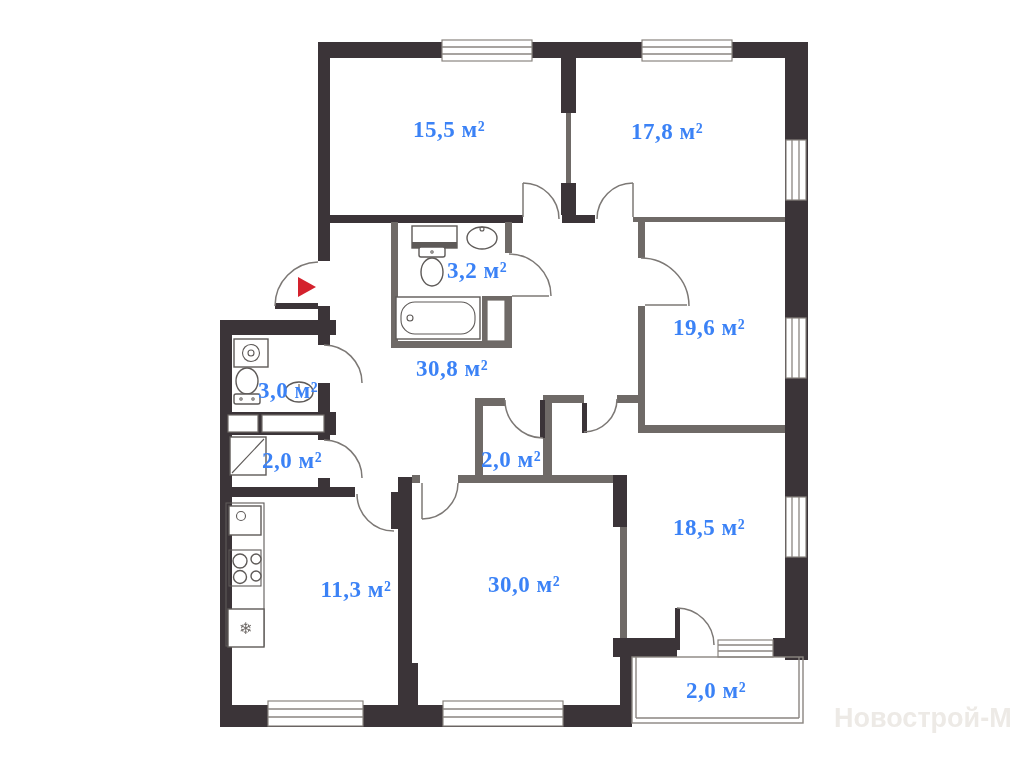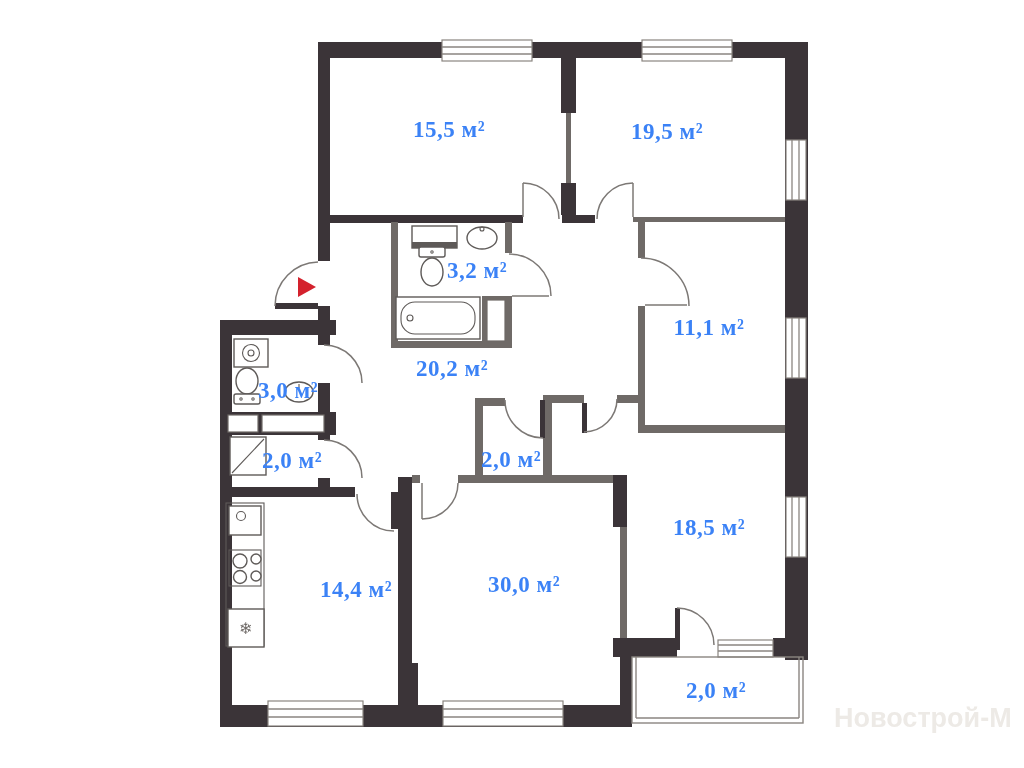--- a/index.html
+++ b/index.html
@@ -252,27 +252,27 @@
       <line class="fixthin" x1="232" y1="473" x2="264" y2="439"></line>
     </g>
   </g>
 
   <g>
     <polygon points="298,277 316,287 298,297" fill="#d4222d"></polygon>
   </g>
 </svg>
 
 <div class="room-label" style="left:449px;top:130px">15,5 м²</div>
-<div class="room-label" style="left:667px;top:132px">19,5 м²</div>
+<div class="room-label" style="left:667px;top:132px">17,8 м²</div>
 <div class="room-label" style="left:477px;top:271px">3,2 м²</div>
-<div class="room-label" style="left:709px;top:328px">11,1 м²</div>
+<div class="room-label" style="left:709px;top:328px">19,6 м²</div>
 <div class="room-label" style="left:288px;top:391px">3,0 м²</div>
-<div class="room-label" style="left:452px;top:369px">20,2 м²</div>
+<div class="room-label" style="left:452px;top:369px">30,8 м²</div>
 <div class="room-label" style="left:292px;top:461px">2,0 м²</div>
 <div class="room-label" style="left:511px;top:460px">2,0 м²</div>
 <div class="room-label" style="left:709px;top:528px">18,5 м²</div>
-<div class="room-label" style="left:356px;top:590px">14,4 м²</div>
+<div class="room-label" style="left:356px;top:590px">11,3 м²</div>
 <div class="room-label" style="left:524px;top:585px">30,0 м²</div>
 <div class="room-label" style="left:716px;top:691px">2,0 м²</div>
 
 <div class="watermark">Новострой-М</div>
 
 </div>
 
 </body></html>

